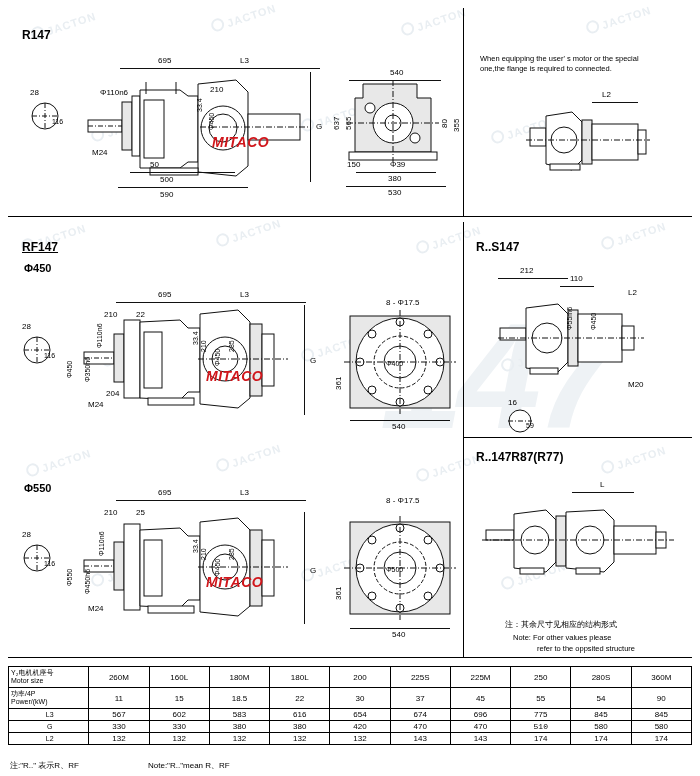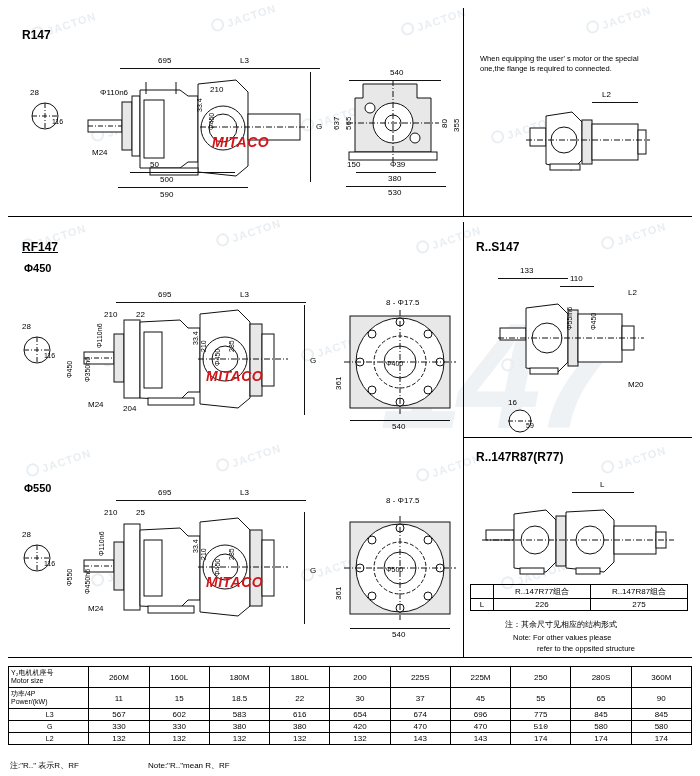--- a/index.html
+++ b/index.html
@@ -206,21 +206,21 @@
   <div class="lbl7" style="position:absolute;left:96px;top:348px;transform:rotate(-90deg);transform-origin:left top;">Φ110n6</div>
   <div class="lbl7" style="position:absolute;left:66px;top:378px;transform:rotate(-90deg);transform-origin:left top;">Φ450</div>
   <div class="lbl7" style="position:absolute;left:84px;top:382px;transform:rotate(-90deg);transform-origin:left top;">Φ350h6</div>
   <div class="lbl7" style="position:absolute;left:200px;top:352px;transform:rotate(-90deg);transform-origin:left top;">210</div>
   <div class="lbl7" style="position:absolute;left:192px;top:345px;transform:rotate(-90deg);transform-origin:left top;">33.4</div>
   <div class="lbl7" style="position:absolute;left:228px;top:352px;transform:rotate(-90deg);transform-origin:left top;">285</div>
   <div class="lbl7" style="position:absolute;left:214px;top:366px;transform:rotate(-90deg);transform-origin:left top;">Φ450</div>
   <div class="lbl" style="position:absolute;left:310px;top:356px;">G</div>
   <div class="dimv" style="left:304px;top:305px;height:110px;"></div>
   <div class="lbl" style="position:absolute;left:88px;top:400px;">M24</div>
-  <div class="lbl" style="position:absolute;left:106px;top:404px;margin-left:17px;">204</div>
+  <div class="lbl" style="position:absolute;left:106px;top:389px;">204</div>
 
   <svg style="left:340px;top:310px;width:120px;height:110px;">
     <rect x="10" y="6" width="100" height="92" fill="#e8e8e8" stroke="#111"></rect>
     <circle cx="60" cy="52" r="44" fill="#fff" stroke="#111"></circle>
     <circle cx="60" cy="52" r="26" fill="#fff" stroke="#111" stroke-dasharray="4,2"></circle>
     <circle cx="60" cy="52" r="16" fill="#fff" stroke="#111"></circle>
     <circle cx="60" cy="12" r="4" fill="#fff" stroke="#111"></circle>
     <circle cx="60" cy="92" r="4" fill="#fff" stroke="#111"></circle>
     <circle cx="20" cy="52" r="4" fill="#fff" stroke="#111"></circle>
     <circle cx="100" cy="52" r="4" fill="#fff" stroke="#111"></circle>
@@ -297,21 +297,21 @@
     <line x1="4" y1="52" x2="116" y2="52" stroke="#111" stroke-dasharray="6,2,1,2"></line>
   </svg>
   <div class="lbl" style="position:absolute;left:386px;top:496px;">8 - Φ17.5</div>
   <div class="lbl7" style="position:absolute;left:386px;top:566px;">Φ500</div>
   <div class="lbl" style="position:absolute;left:334px;top:600px;transform:rotate(-90deg);transform-origin:left top;">361</div>
   <div class="lbl" style="position:absolute;left:392px;top:630px;">540</div>
   <div class="dim" style="left:350px;top:628px;width:100px;"></div>
 
   <div class="title" style="position:absolute;left:476px;top:240px;">R..S147</div>
 
-  <div class="lbl" style="position:absolute;left:520px;top:266px;">133</div>
+  <div class="lbl" style="position:absolute;left:520px;top:266px;">212</div>
   <div class="dim" style="left:498px;top:278px;width:70px;"></div>
   <div class="lbl" style="position:absolute;left:570px;top:274px;">110</div>
   <div class="dim" style="left:560px;top:286px;width:34px;"></div>
 
   <svg style="left:498px;top:292px;width:170px;height:100px;">
     <rect x="2" y="36" width="26" height="12" fill="#fff" stroke="#111"></rect>
     <path d="M28 16 L60 12 L70 22 L70 70 L60 80 L28 76 Z" fill="#fff" stroke="#111"></path>
     <circle cx="49" cy="46" r="15" fill="#fff" stroke="#111"></circle>
     <rect x="70" y="18" width="10" height="56" fill="#e8e8e8" stroke="#111"></rect>
     <rect x="80" y="22" width="44" height="48" fill="#fff" stroke="#111"></rect>
@@ -342,34 +342,20 @@
     <rect x="76" y="16" width="10" height="50" fill="#e8e8e8" stroke="#111"></rect>
     <path d="M86 12 L124 10 L134 20 L134 62 L124 72 L86 68 Z" fill="#fff" stroke="#111"></path>
     <circle cx="110" cy="40" r="14" fill="#fff" stroke="#111"></circle>
     <rect x="134" y="26" width="42" height="28" fill="#fff" stroke="#111"></rect>
     <rect x="176" y="32" width="10" height="16" fill="#fff" stroke="#111"></rect>
     <rect x="40" y="68" width="24" height="6" fill="#fff" stroke="#111"></rect>
     <rect x="96" y="68" width="24" height="6" fill="#fff" stroke="#111"></rect>
     <line x1="2" y1="40" x2="194" y2="40" stroke="#111" stroke-dasharray="6,2,1,2"></line>
   </svg>
 
-  <table class="spec" style="left:470px;top:584px;width:218px;">
-    <tbody>
-        <tr>
-      <td style="width:22px;border-top:1px solid #000;"></td>
-      <td>R..147R77组合</td>
-      <td>R..147R87组合</td>
-    </tr>
-    <tr>
-      <td>L</td>
-      <td>226</td>
-      <td>275</td>
-    </tr>
-  </tbody>
-    </table>
 
   <div class="note cn" style="left:505px;top:620px;">注：其余尺寸见相应的结构形式</div>
   <div class="note" style="left:505px;top:633px;padding-left:8px;">Note: For other values please</div>
   <div class="note" style="left:505px;top:644px;margin-left:32px;">refer to the oppsited structure</div>
 
   <table class="spec" id="spec-table" style="left:8px;top:666px;width:684px;">
     <tbody id="spec-body">
         <tr>
           <td class="rowhead" style="width: 78px; text-align: left; padding-left: 2px;">
             <div>Y₂电机机座号</div>
@@ -392,21 +378,21 @@
             <div>Power/(kW)</div>
           </td>
           <td style="width: 60px; height: 18px;">11</td>
           <td style="width: 60px; height: 18px;">15</td>
           <td style="width: 60px; height: 18px;">18.5</td>
           <td style="width: 60px; height: 18px;">22</td>
           <td style="width: 60px; height: 18px;">30</td>
           <td style="width: 60px; height: 18px;">37</td>
           <td style="width: 60px; height: 18px;">45</td>
           <td style="width: 60px; height: 18px;">55</td>
-          <td style="width: 60px; height: 18px;">65</td>
+          <td style="width: 60px; height: 18px;">54</td>
           <td style="width: 60px; height: 18px;">90</td>
         </tr>
         <tr>
           <td class="rowhead" style="width: 78px; text-align: center; padding-left: 2px;">L3</td>
           <td style="width: 60px;">567</td>
           <td style="width: 60px;">602</td>
           <td style="width: 60px;">583</td>
           <td style="width: 60px;">616</td>
           <td style="width: 60px;">654</td>
           <td style="width: 60px;">674</td>

